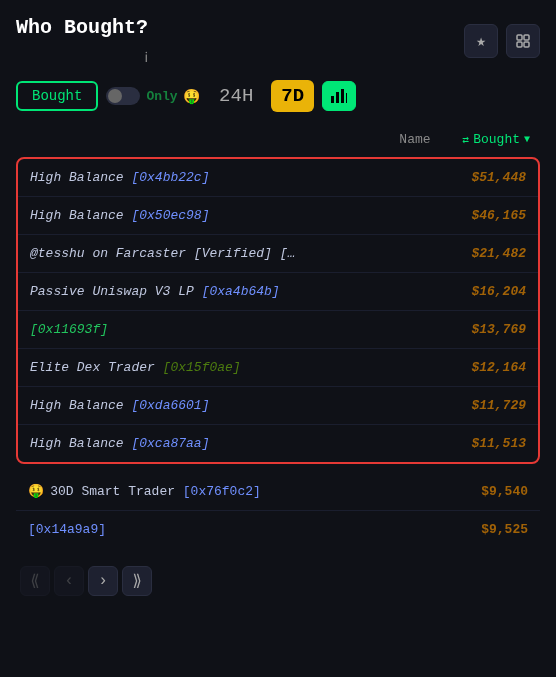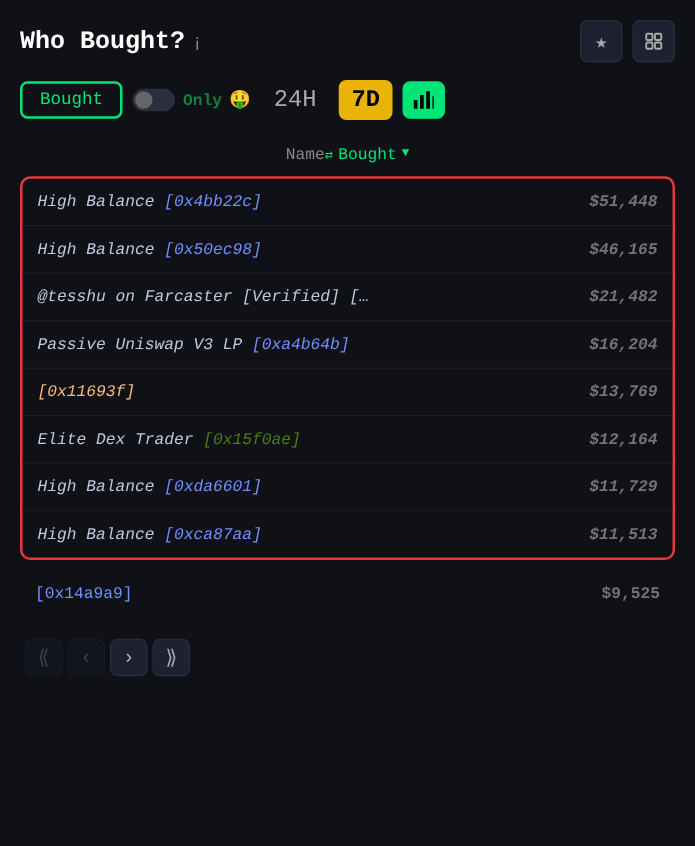--- a/index.html
+++ b/index.html
@@ -14,20 +14,21 @@
     .header {
       display: flex;
       align-items: center;
       justify-content: space-between;
       margin-bottom: 14px;
     }
     .header-left {
       display: flex;
       align-items: flex-end;
       gap: 8px;
+      flex-direction: column;
     }
     .title {
       font-size: 20px;
       font-weight: 700;
       color: #ffffff;
     }
     .info-icon {
       color: #888;
       font-size: 14px;
       cursor: pointer;
@@ -89,25 +90,26 @@
       cursor: pointer;
       font-family: inherit;
     }
     .time-btn.active {
       background: #eab308;
       color: #000;
       font-weight: 700;
     }
     .table-header {
       display: flex;
-      justify-content: center;
+      justify-content: flex-end;
       padding: 6px 10px;
       color: #888;
       font-size: 13px;
       margin-bottom: 4px;
+      gap: 32px;
     }
     .bought-header {
       display: flex;
       align-items: center;
       gap: 4px;
       color: #00e676;
     }
     .table-body {
       border: 2px solid #e53935;
       border-radius: 8px;
@@ -120,21 +122,21 @@
       justify-content: space-between;
       align-items: center;
       padding: 11px 12px;
       border-bottom: 1px solid #1a1e2e;
       font-size: 13px;
       color: #d0d0d0;
     }
     .row:last-child { border-bottom: none; align-items: flex-end; }
     .row-name { color: #c0c8e0; }
     .row-name span { color: #7090ff; }
-    .row-value { color: #737373; font-weight: 600; }
+    .row-value { color: #a16207; font-weight: 600; }
     .extra-rows .row {
       border-bottom: 1px solid #1a1e2e;
     }
     .extra-rows .row:last-child { border-bottom: none; }
     .extra-rows {
       margin-bottom: 8px;
     }
     .pagination {
       display: flex;
       align-items: center;
@@ -236,38 +238,42 @@
   </div>
     <div class="row">
     <span class="row-name">@tesshu on Farcaster [Verified] […</span>
     <span class="row-value">$21,482</span>
   </div>
     <div class="row">
     <span class="row-name">Passive Uniswap V3 LP <span style="color:#7090ff">[0xa4b64b]</span></span>
     <span class="row-value">$16,204</span>
   </div>
     <div class="row">
-    <span class="row-name"><span style="color:#fdba74">[0x11693f]</span></span>
+    <span class="row-name"><span style="color:#22c55e">[0x11693f]</span></span>
     <span class="row-value">$13,769</span>
   </div>
     <div class="row">
     <span class="row-name">Elite Dex Trader <span style="color:#4d7c0f">[0x15f0ae]</span></span>
     <span class="row-value">$12,164</span>
   </div>
     <div class="row">
     <span class="row-name">High Balance <span style="color:#7090ff">[0xda6601]</span></span>
     <span class="row-value">$11,729</span>
   </div>
     <div class="row">
     <span class="row-name">High Balance <span style="color:#7090ff">[0xca87aa]</span></span>
     <span class="row-value">$11,513</span>
   </div>
   </div>
 
 <div class="extra-rows" id="extra-rows">
+    <div class="row">
+    <span class="row-name"><span style="margin-right:6px;">🤑</span>30D Smart Trader <span style="color:#7090ff">[0x76f0c2]</span></span>
+    <span class="row-value">$9,540</span>
+  </div>
     <div class="row">
     <span class="row-name"><span style="color:#7090ff">[0x14a9a9]</span></span>
     <span class="row-value">$9,525</span>
   </div>
   </div>
 
 <div class="pagination">
   <div class="page-btn disabled">⟪</div>
   <div class="page-btn disabled">‹</div>
   <div class="page-btn">›</div>

